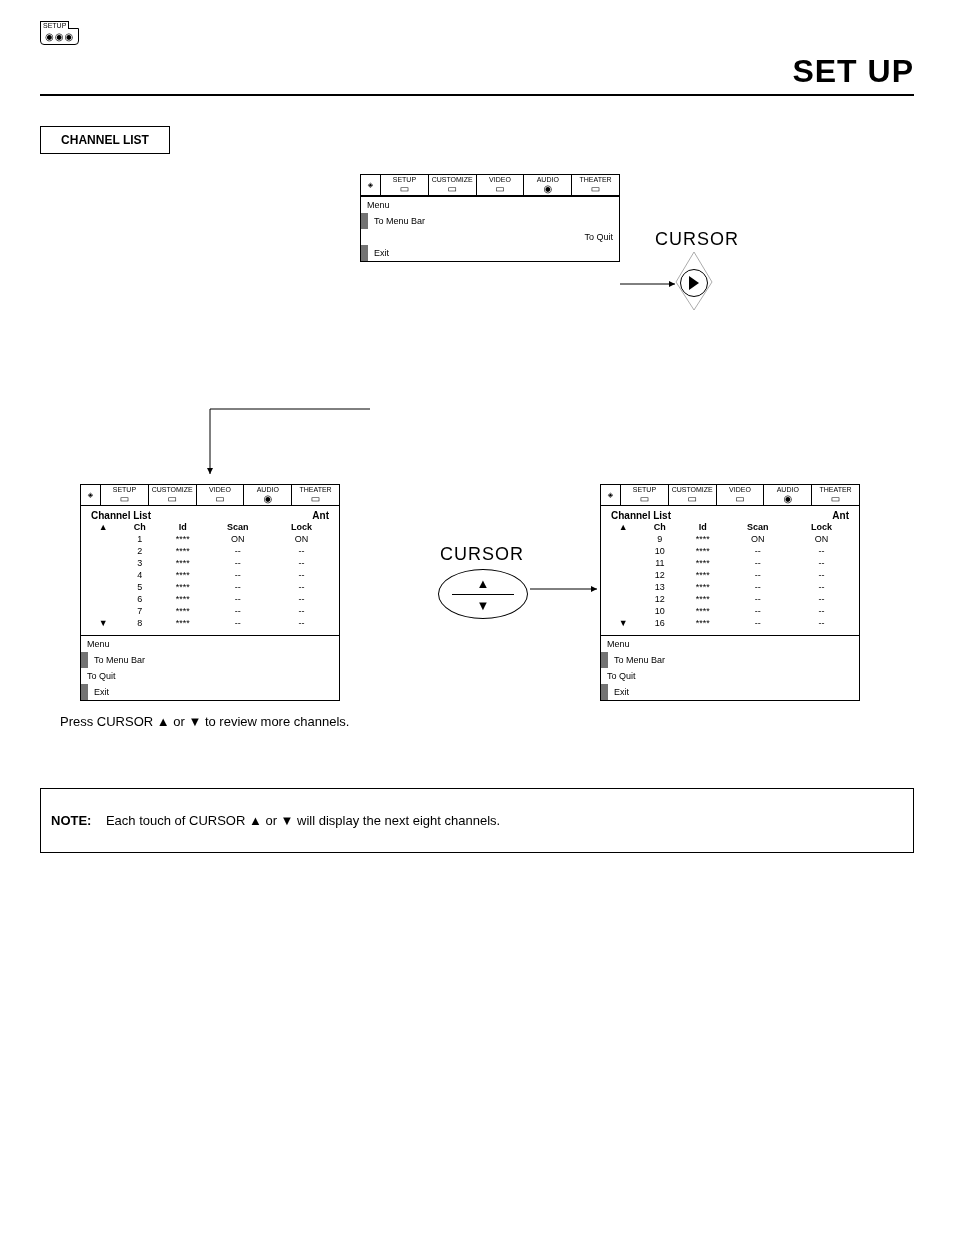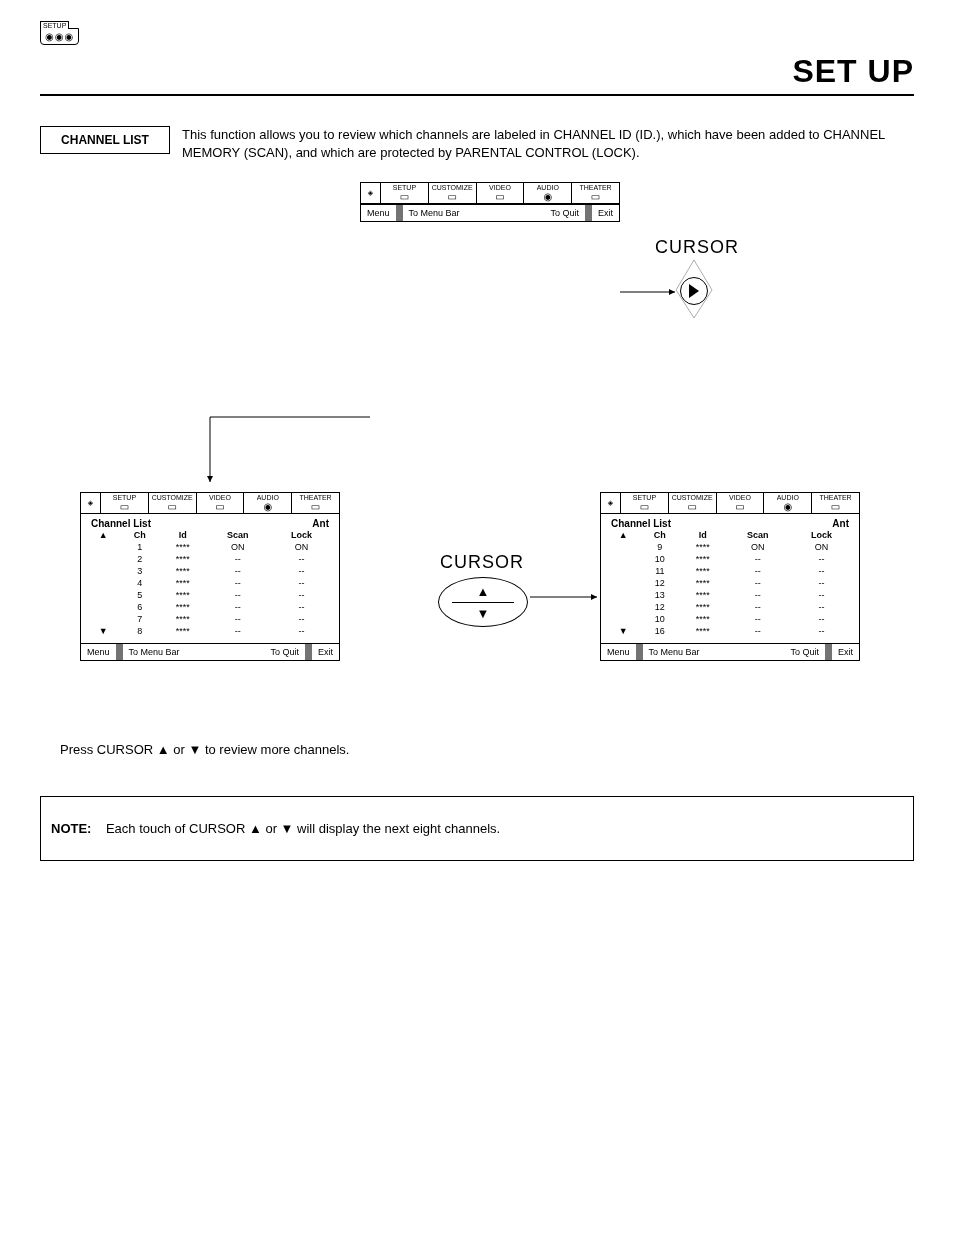--- a/index.html
+++ b/index.html
@@ -44,21 +44,21 @@
   .osd-tabs { display: flex; border-bottom: 1px solid #000; }
   .osd-tabs .tab {
     flex: 1; border-right: 1px solid #000; text-align: center;
     padding: 1px 0; font-size: 7px; position: relative;
   }
   .osd-tabs .tab:last-child { border-right: none; }
   .osd-tabs .icon { display:block; font-size:10px; line-height:1; margin-top:1px;}
   .osd-tabs .joy { width: 20px; flex: 0 0 20px; display:flex; align-items:center; justify-content:center; }
   .osd-body { padding: 8px 12px; min-height: 120px; letter-spacing: 0.5px; }
   .osd-body div { margin: 2px 0; }
-  .osd-foot { display: flex; border-top: 1px solid #000; font-size: 9px; }
+  .osd-foot { display: flex; border-top: 1px solid #000; font-size: 9px; flex-direction: column; }
   .osd-foot div { padding: 3px 6px; }
   .osd-foot .sep { border-left: 7px solid #737373; }
   .bold { font-weight: bold; }
 
   .diagram { position: relative; margin-top: 20px; height: 600px; }
   .cursor-label { font-family: Arial; font-size: 18px; letter-spacing: 1px; position: absolute; }
   .cursor-btn {
     position: absolute; border: 1px solid #000; border-radius: 50%;
     width: 28px; height: 28px; display:flex; align-items:center; justify-content:center;
     font-size: 14px;
@@ -87,21 +87,20 @@
     <span class="dots">◉◉◉</span>
   </div>
 </div>
 <div class="header-row">
   <span></span>
   <span class="setup-title">SET UP</span>
 </div>
 
 <div class="section-row">
   <div class="section-label">CHANNEL LIST</div>
-  <div class="section-text">This function allows you to review which channels are labeled in CHANNEL ID (ID.), which have been added to CHANNEL MEMORY (SCAN), and which are protected by PARENTAL CONTROL (LOCK).</div>
 </div>
 
 <div class="diagram">
 
   <svg class="connector" width="900" height="600">
     <defs>
       <marker id="arrow" markerWidth="8" markerHeight="8" refX="6" refY="3" orient="auto">
         <path d="M0,0 L6,3 L0,6 Z" fill="#000"></path>
       </marker>
     </defs>
@@ -318,21 +317,21 @@
         </table>
     </div>
     <div class="osd-foot">
       <div>Menu</div>
       <div class="sep" style="flex:1">To Menu Bar</div>
       <div>To Quit</div>
       <div class="sep">Exit</div>
     </div>
   </div>
 
-  <div style="position:absolute; left:20px; top:560px; font-size:13px;">
+  <div style="position:absolute; left:20px; top:540px; font-size:13px;">
     <div>Press CURSOR ▲ or ▼ to review more channels.</div>
   </div>
 
 </div>
 
 <div class="note-box">
   <b>NOTE:</b>&nbsp;&nbsp;&nbsp;
   <span>Each touch of CURSOR ▲ or ▼ will display the next eight channels.</span>
 </div>
 

